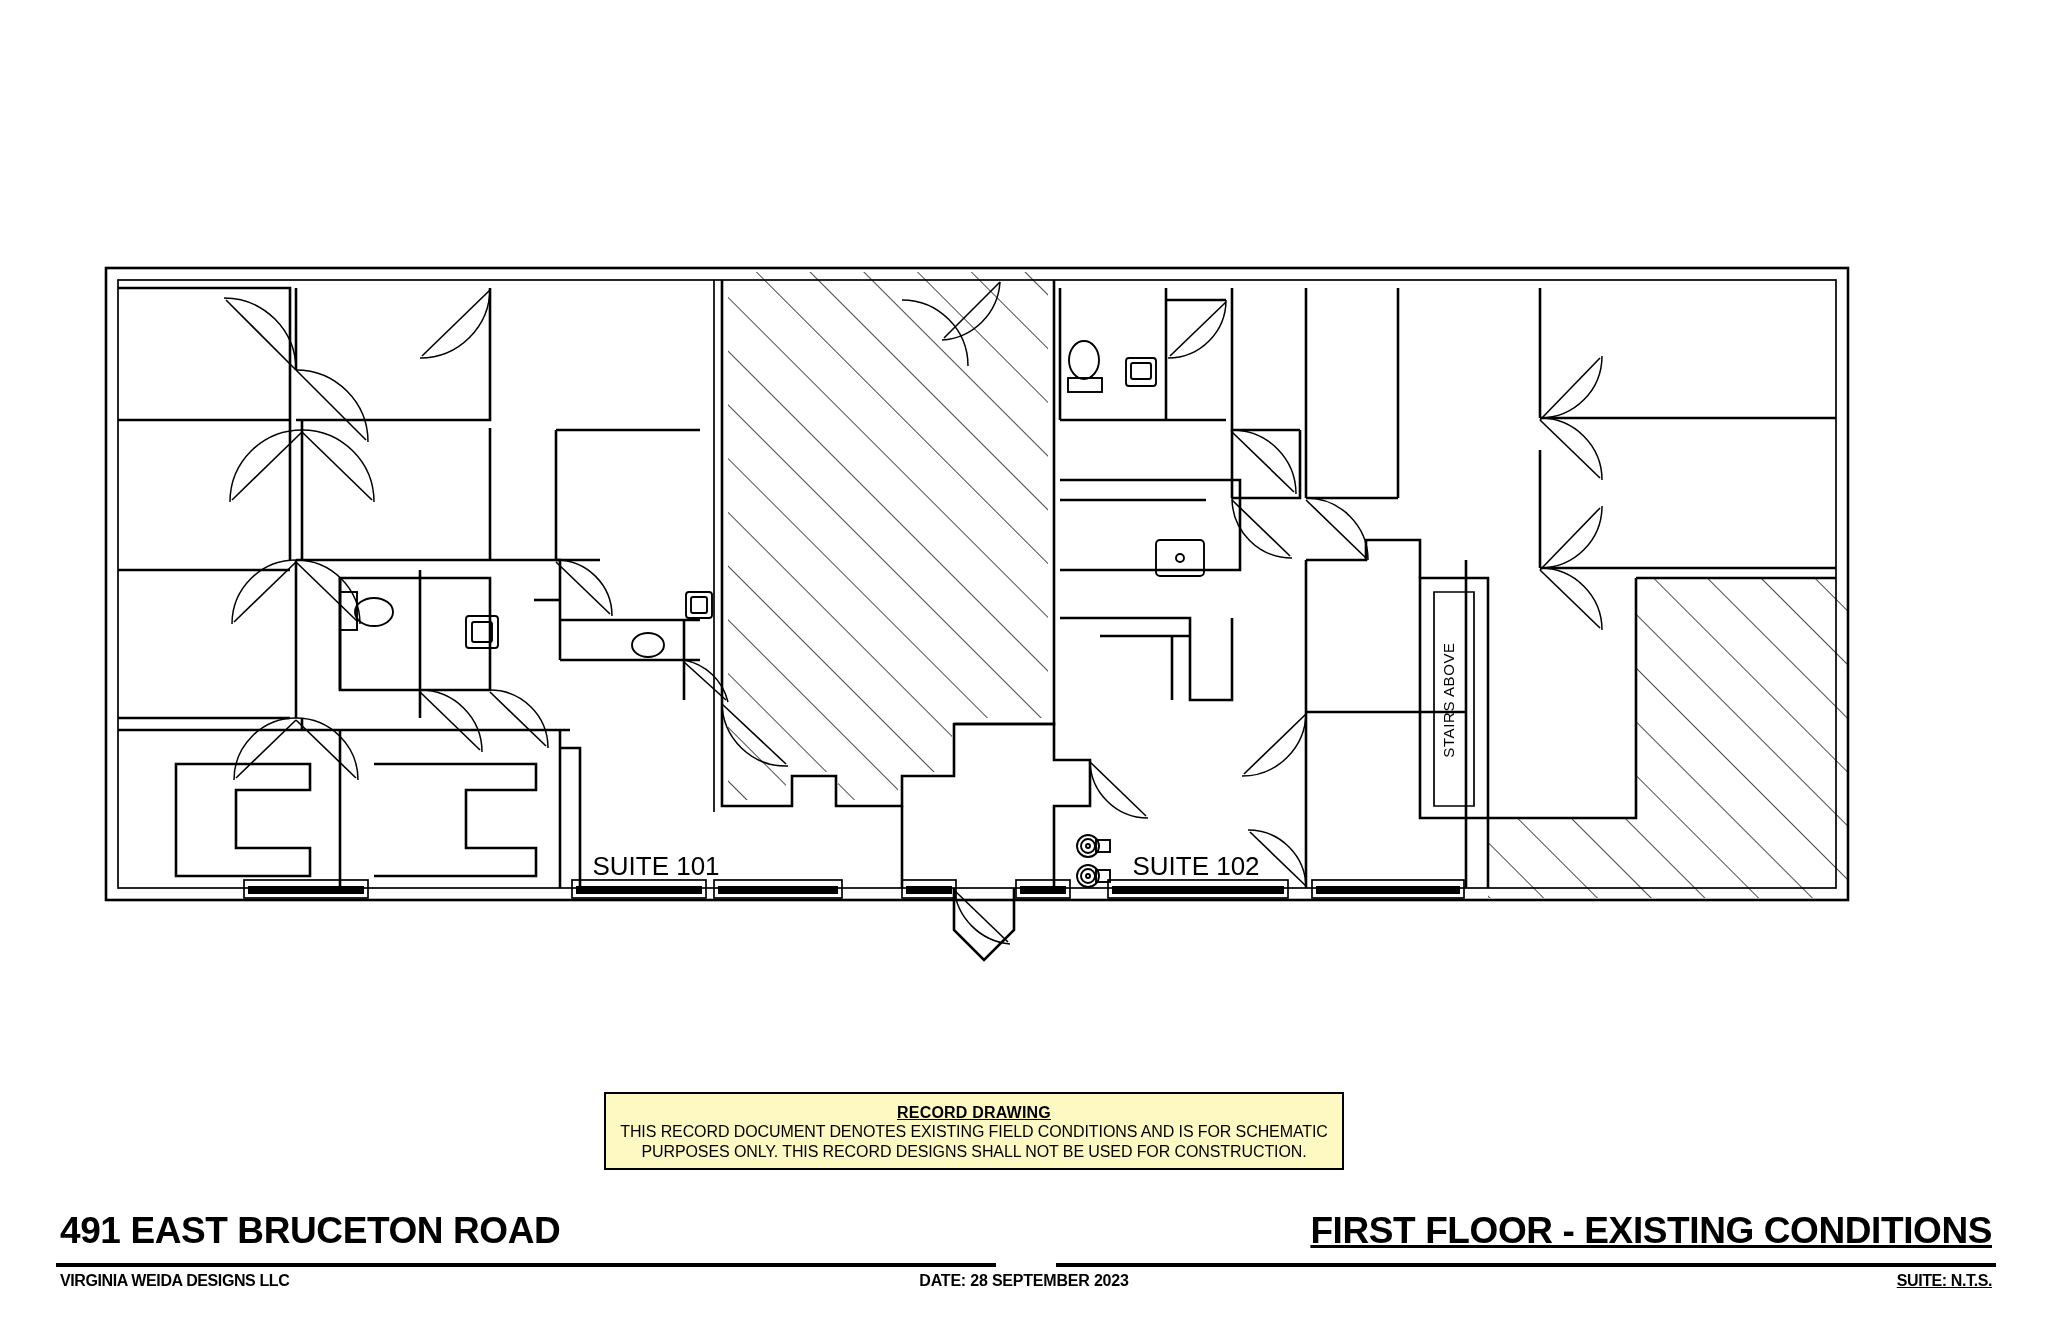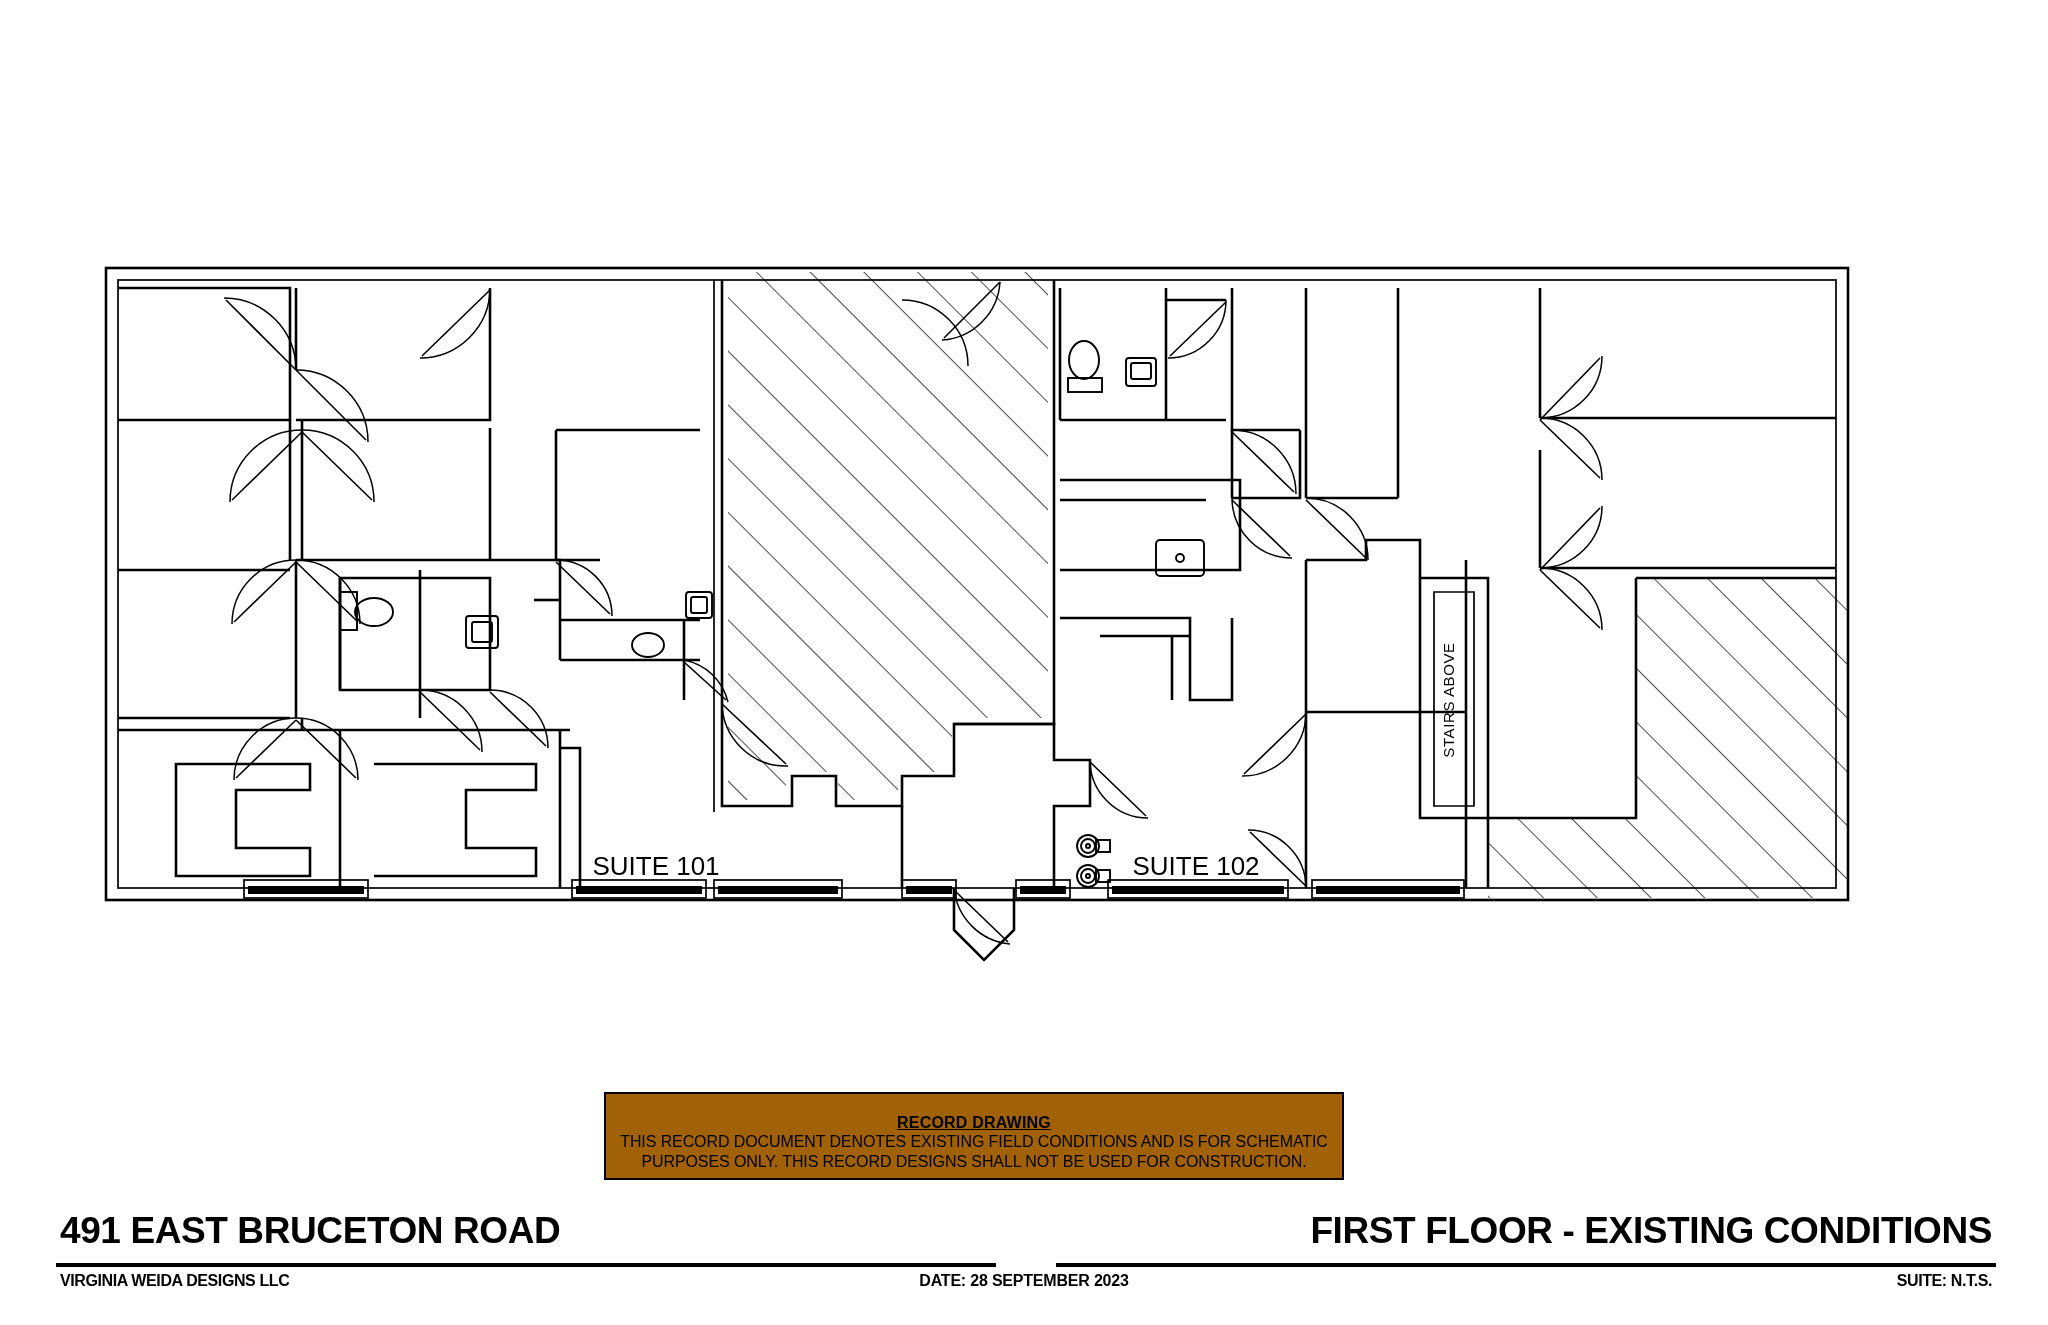--- a/index.html
+++ b/index.html
@@ -28,22 +28,22 @@
   }
   #plan-svg { display: block; width: 2048px; height: 1060px; }
 
   
   #record-note {
     position: absolute;
     left: 604px;
     top: 1092px;
     width: 740px;
     border: 2px solid #000;
-    background: #a16207;
-    padding: 20px 8px 7px 8px;
+    background: #fef9c3;
+    padding: 10px 8px 7px 8px;
     text-align: center;
   }
   #record-note .rn-title {
     font-size: 16px;
     font-weight: bold;
     letter-spacing: 0.2px;
     text-decoration: underline;
     line-height: 1.15;
   }
   #record-note .rn-line {
@@ -69,20 +69,21 @@
     font-weight: bold;
     letter-spacing: -0.4px;
     white-space: nowrap;
   }
   .tb-right {
     position: absolute;
     right: 56px;
     font-weight: bold;
     letter-spacing: -0.4px;
     white-space: nowrap;
+    text-decoration: underline;
   }
   .tb-center {
     position: absolute;
     left: 50%;
     transform: translateX(-50%);
     font-weight: bold;
     letter-spacing: -0.2px;
     white-space: nowrap;
   }
   #tb-project, #tb-sheet { font-size: 37px; top: 0px; }

